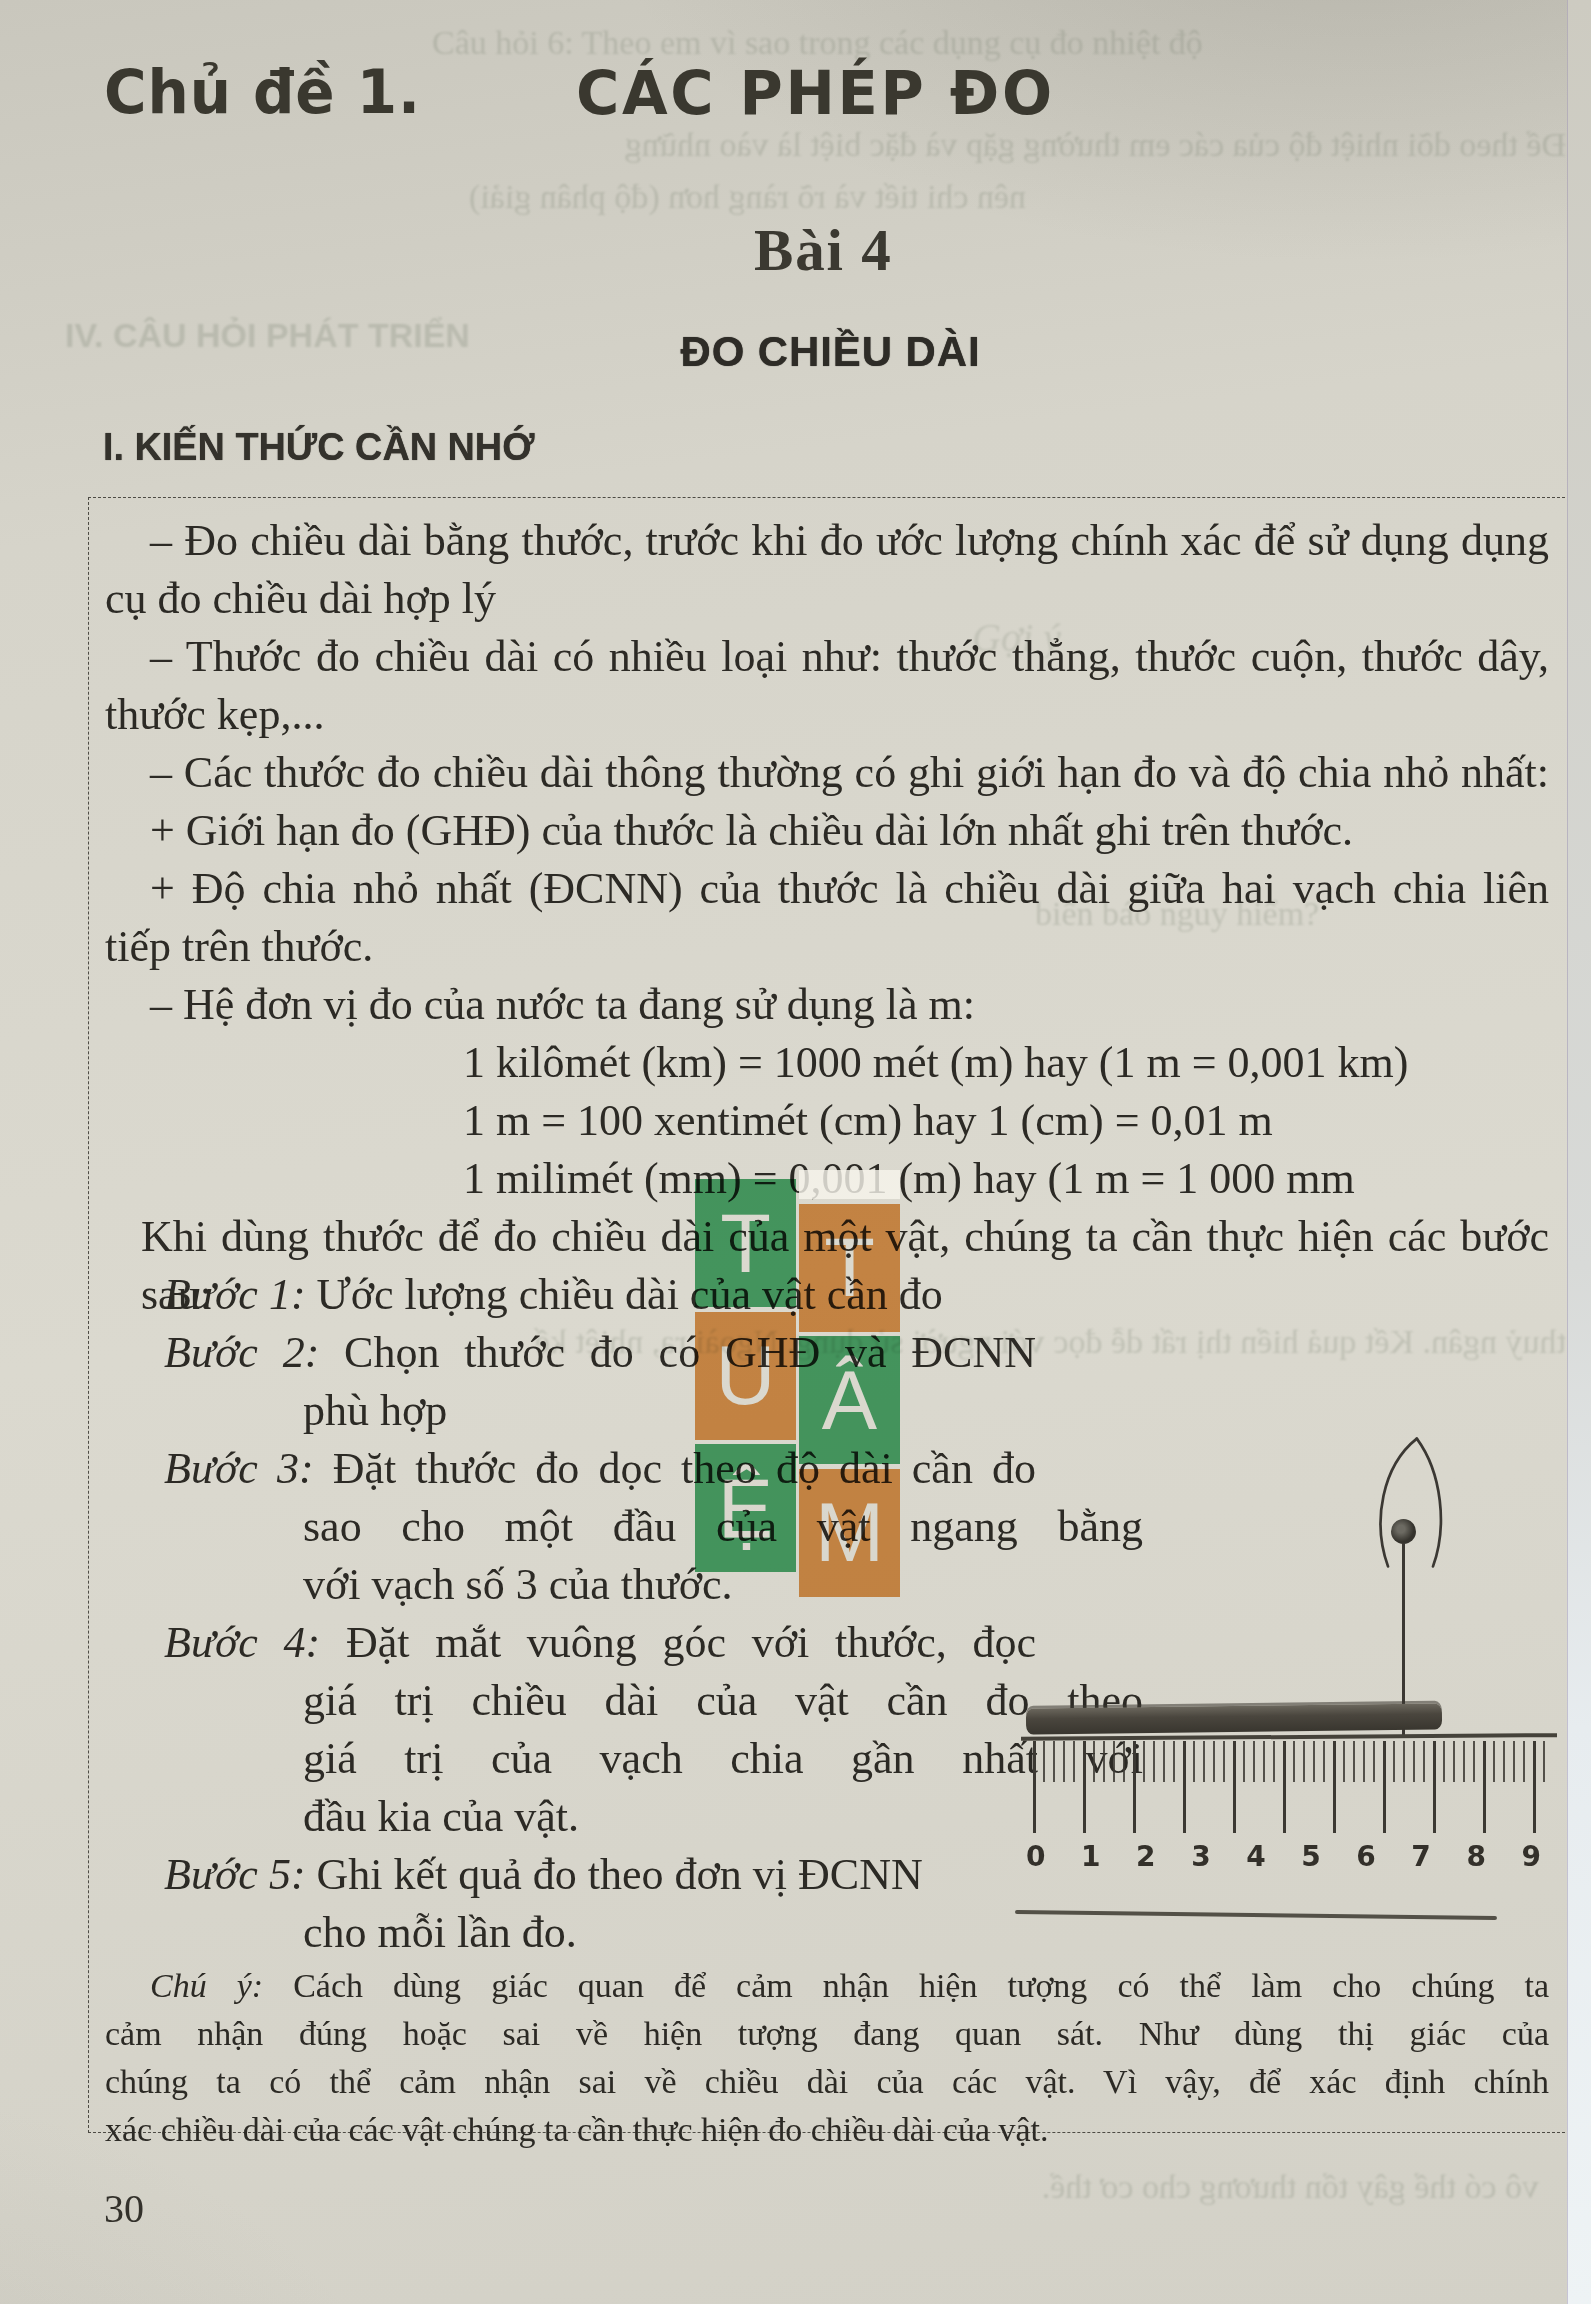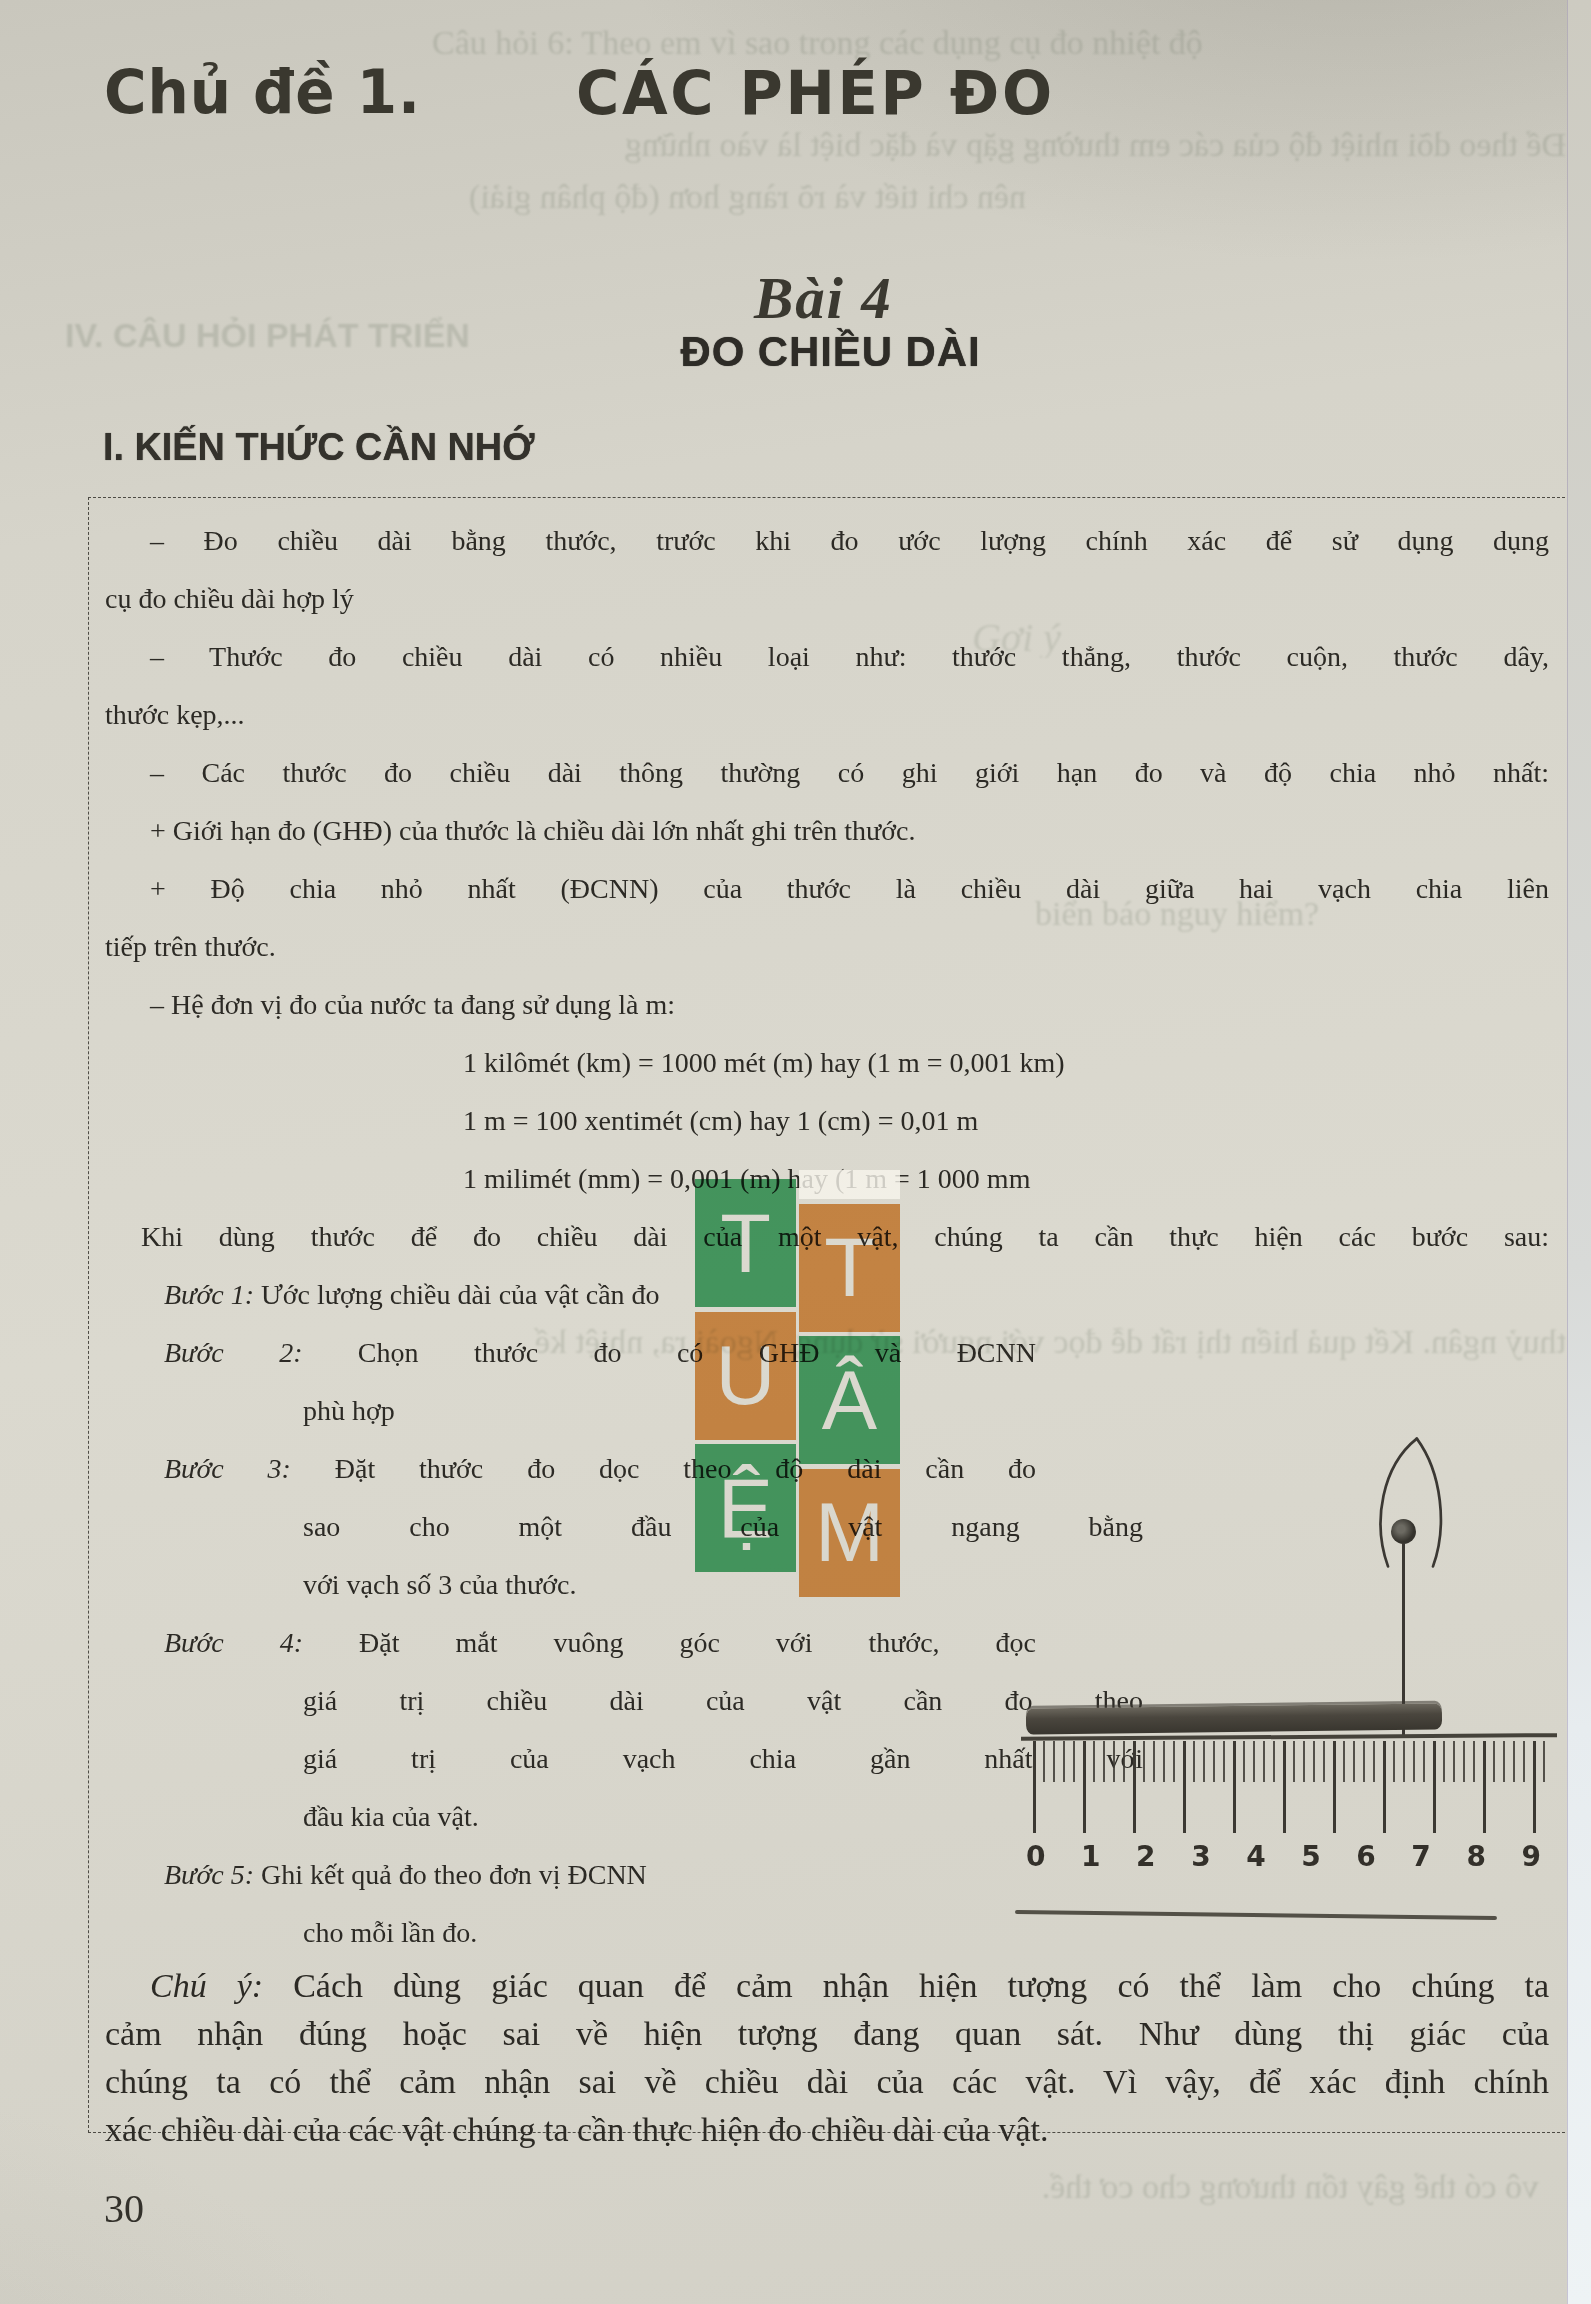--- a/index.html
+++ b/index.html
@@ -49,22 +49,22 @@
     transform:scaleY(1.04);
   }
   .topic-title{
     position:absolute;left:576px;top:0;
     font-family:"DejaVu Sans","Liberation Sans",sans-serif;
     font-weight:700;font-size:59px;letter-spacing:2.7px;color:#3a382f;
     transform:scaleY(1.04);
   }
   .lesson-label{
     position:absolute;top:216px;left:754px;
-    font-style:italic;font-weight:bold;
-    font-size:59px;color:#3b3931;letter-spacing:1.8px;margin-top:48px;
+    font-weight:bold;
+    font-size:59px;color:#3b3931;letter-spacing:1.8px;
   }
   .lesson-title{
     position:absolute;top:328px;left:90px;width:1481px;
     text-align:center;
     font-family:"Liberation Sans","DejaVu Sans",sans-serif;
     font-weight:bold;font-size:42px;letter-spacing:0.9px;color:#2e2c27;
     text-shadow:0 0 0.9px #2e2c27;
   }
   .section-heading{
     position:absolute;top:425px;left:103px;
@@ -76,21 +76,21 @@
   
   .kbox{
     position:absolute;left:88px;top:497px;width:1482px;height:1636px;
     border:1.8px dashed #4d4b44;
     box-sizing:border-box;
     padding:14.4px 21.6px 0 16px;
   }
   .bline{
     position:relative;
     width:1444px;
-    font-size:28px;line-height:58px;height:58px;
+    font-size:44px;line-height:58px;height:58px;
     white-space:normal;
   }
   .bline .pre{font-weight:normal;font-style:italic;}
   .bline.indent1{padding-left:45px;width:1399px;}
   .bline.conv{padding-left:358px;width:1086px;}
   .bline.firstind{padding-left:36px;width:1408px;}
   .bline.col{width:872px;padding-left:59px;}
   .bline.colc{width:840px;padding-left:198px;}
   .bline.just{text-align:justify;text-align-last:justify;}
   .bline.note{font-size:34px;line-height:48px;height:48px;}

